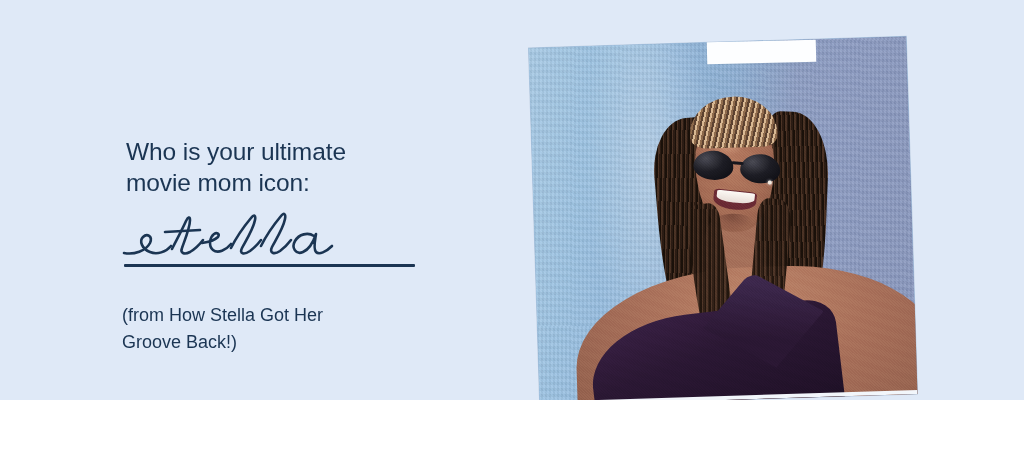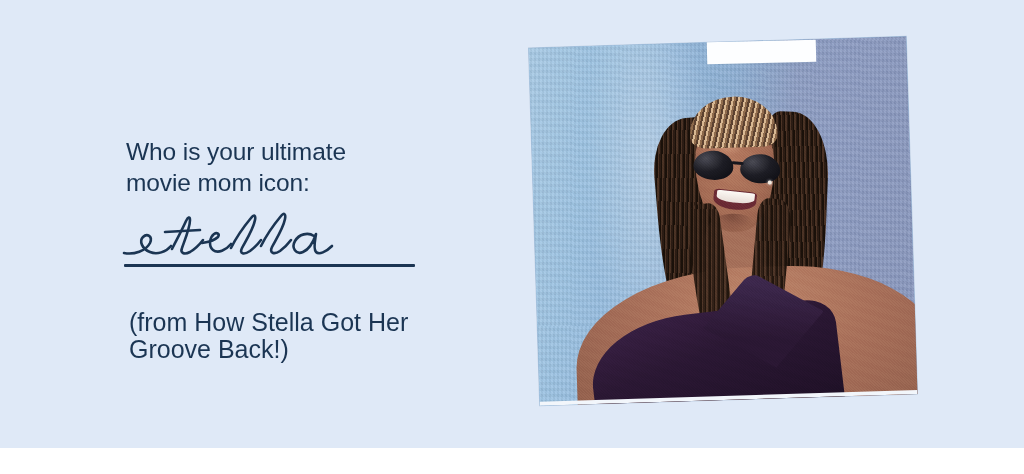--- a/index.html
+++ b/index.html
@@ -10,21 +10,21 @@
   body {
     width: 1024px;
     height: 474px;
     overflow: hidden;
     font-family: "Liberation Sans", sans-serif;
   }
 
   #canvas {
     position: relative;
     width: 1024px;
-    height: 448px;
+    height: 400px;
     background: #dfe9f7;
     overflow: hidden;
   }
 
   
   .text-block {
     position: absolute;
     left: 118px;
     top: 136px;
     width: 330px;
@@ -62,24 +62,24 @@
     position: absolute;
     left: 6px;
     top: 56px;
     width: 291px;
     height: 2.5px;
     background: #1b3553;
     border-radius: 1px;
   }
 
   .sub-note {
-    margin: 11px;
+    margin: 4px;
     padding: 26px 0 0 0;
     font-family: "Liberation Sans", sans-serif;
-    font-size: 25px;
+    font-size: 18px;
     line-height: 27px;
     font-weight: 400;
     color: #1b3553;
     white-space: pre-line;
   }
 
   
   .photo-frame {
     position: absolute;
     left: 534px;

